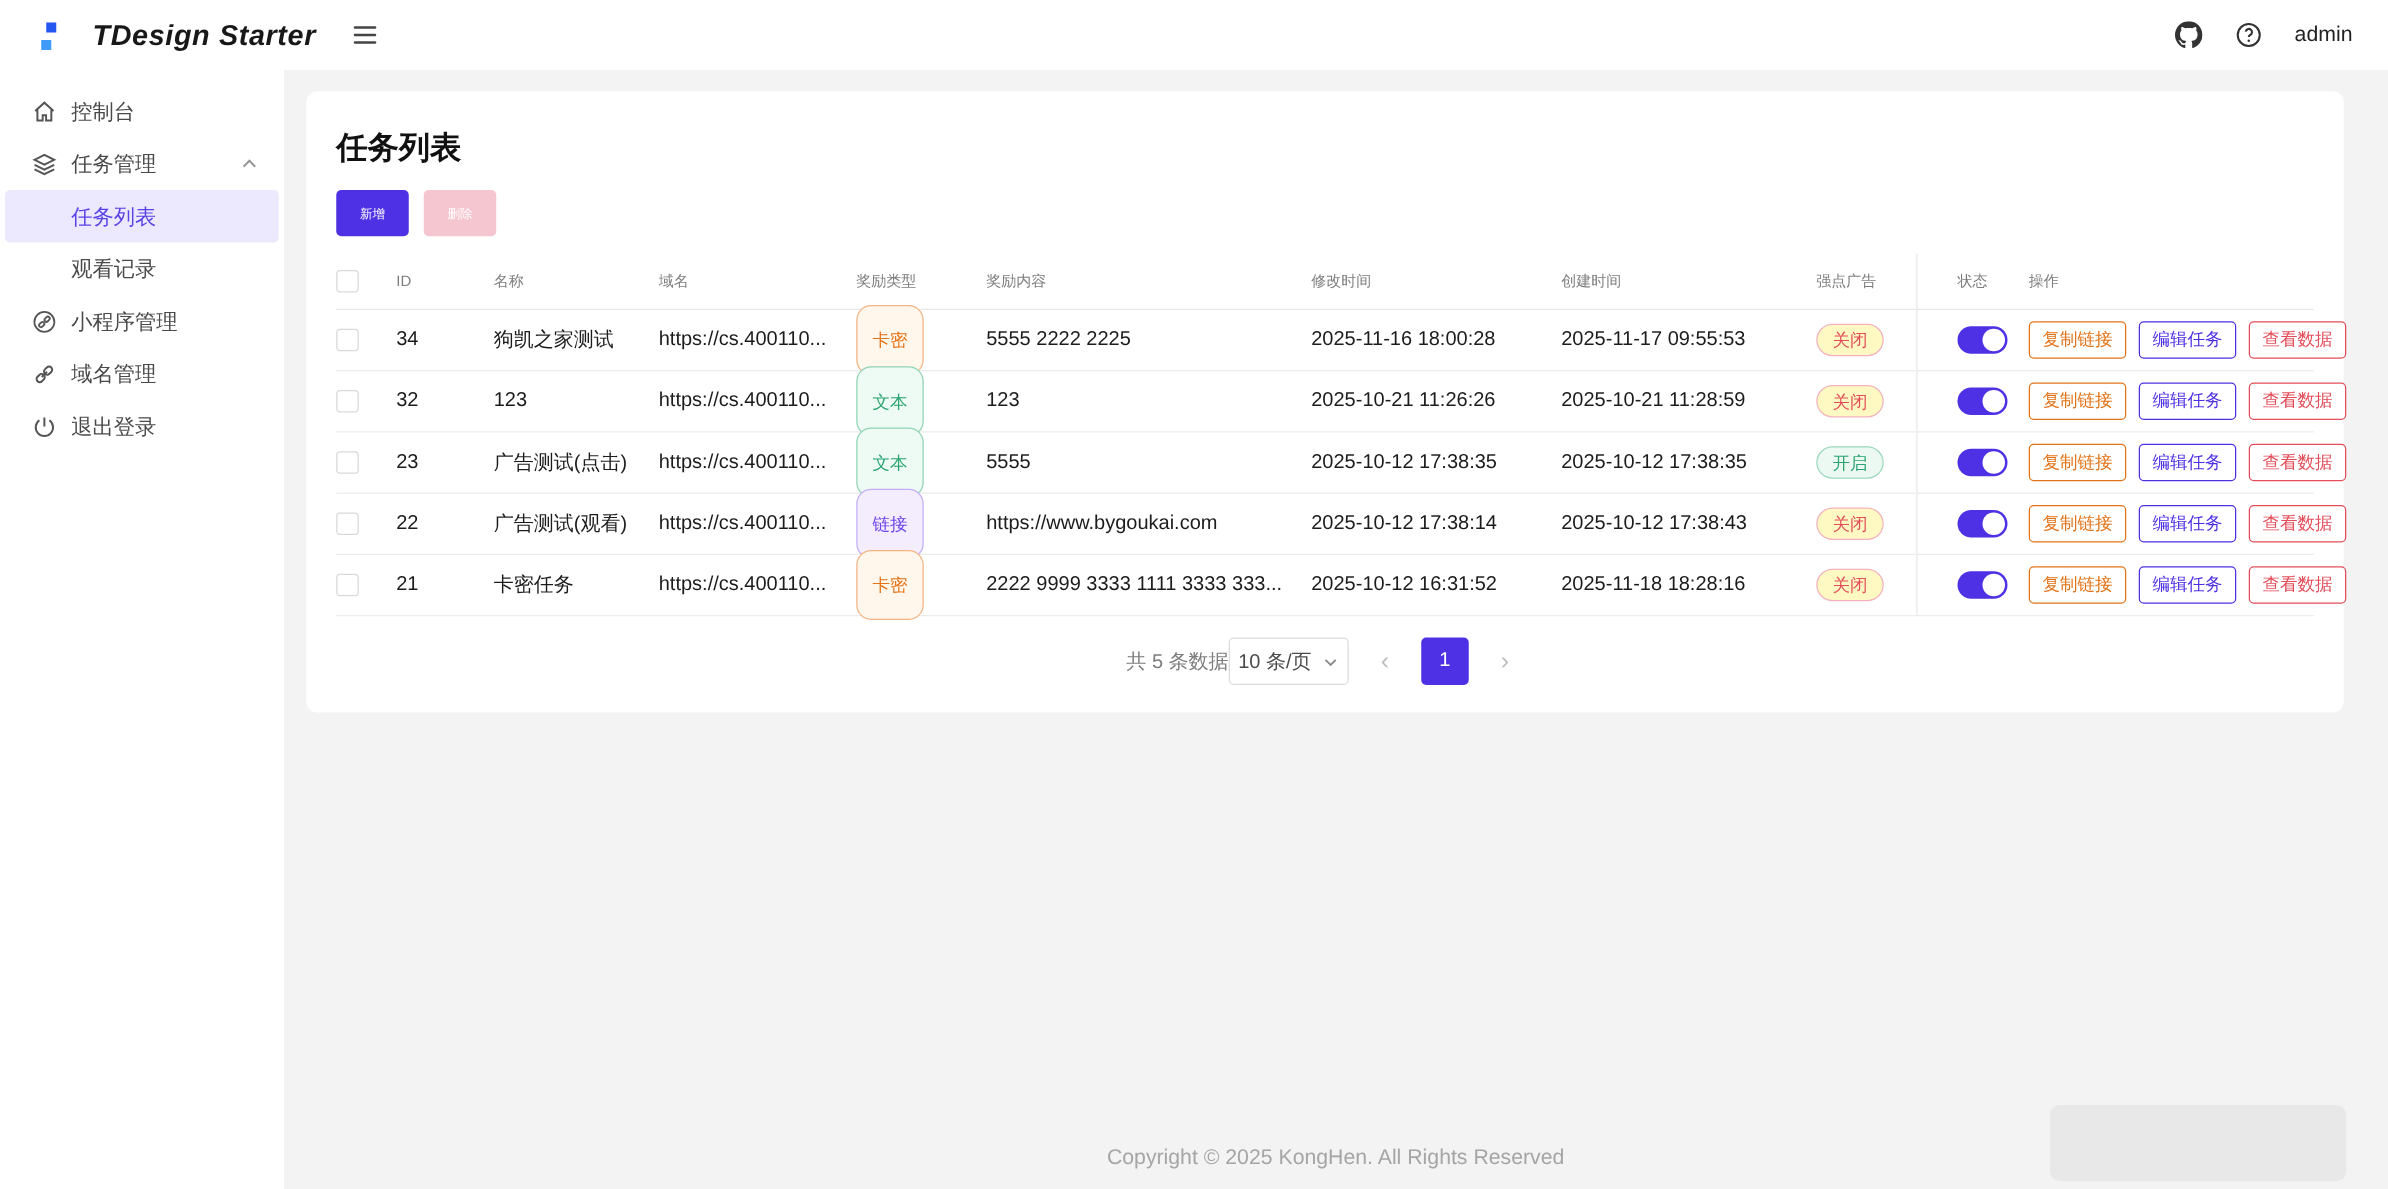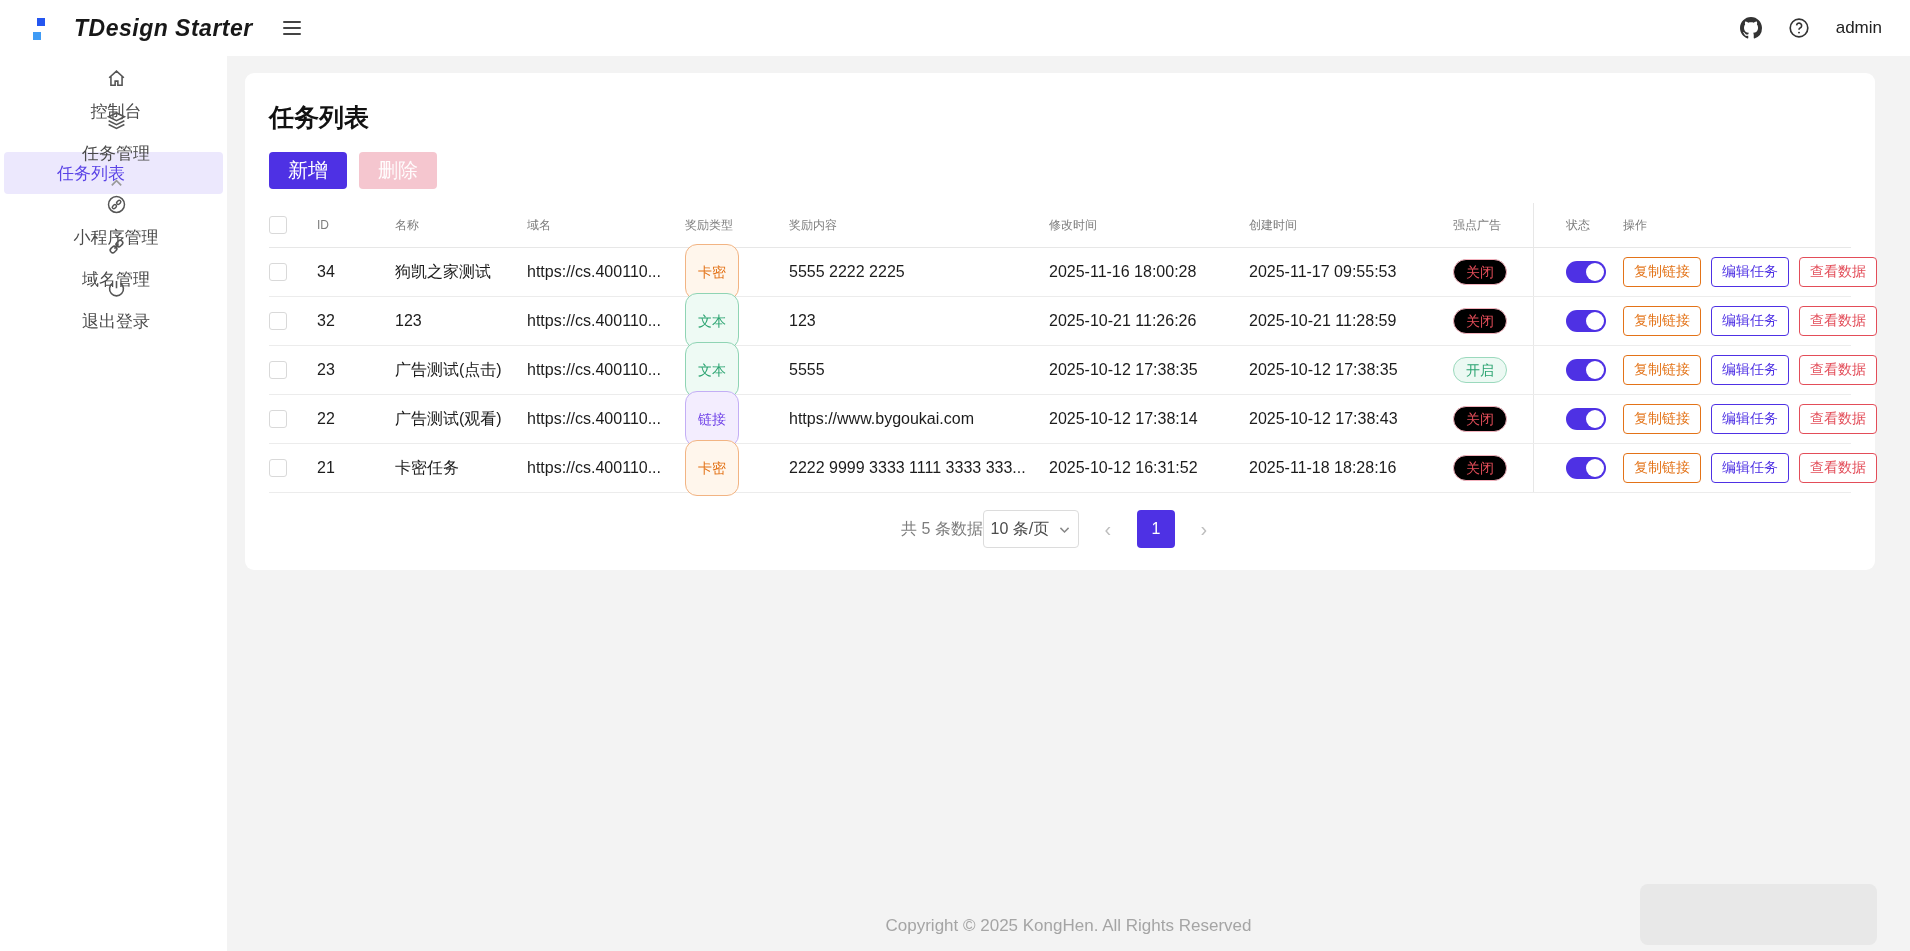--- a/index.html
+++ b/index.html
@@ -21,49 +21,49 @@
   .logo-text{font-size:23px;font-weight:bold;font-style:italic;letter-spacing:.5px;color:#181818;}
   .hamburger{display:inline-flex;flex-direction:column;gap:4px;margin-left:6px;cursor:pointer;}
   .hamburger b{width:18px;height:2px;background:#444;border-radius:1px;}
   .header-right{display:flex;align-items:center;gap:26px;}
   .hicon{width:22px;height:22px;color:#333;cursor:pointer;display:inline-flex;align-items:center;justify-content:center;}
   .hicon svg{width:22px;height:22px;}
   .user-name{font-size:17px;color:#222;cursor:pointer;}
 
   
   .sidebar{position:fixed;top:56px;left:0;width:227px;height:895px;background:#fff;padding-top:12px;z-index:5;}
-  .side-item{height:42px;display:flex;align-items:center;gap:11px;padding:0 16px 0 21px;font-size:17px;color:#4a4a4a;cursor:pointer;margin:0 4px;border-radius:4px;flex-direction:column;}
+  .side-item{height:42px;display:flex;align-items:center;gap:11px;padding:0 16px 0 21px;font-size:17px;color:#4a4a4a;cursor:pointer;margin:0 4px;border-radius:4px;}
   .side-item svg{width:21px;height:21px;flex:none;stroke:#555;}
   .side-item .grow{flex:1;}
   .side-item .chev{stroke:#999;width:15px;height:15px;}
   .side-sub{height:42px;display:flex;align-items:center;padding-left:53px;font-size:17px;color:#4a4a4a;cursor:pointer;margin:0 4px;border-radius:4px;}
   .side-sub.active{background:var(--primary-light);color:#5a43e6;}
 
   
   .main{position:absolute;top:56px;left:227px;width:1683px;height:895px;background:#f3f3f3;}
   .card{background:#fff;border-radius:9px;margin:17px 35px 0 18px;padding:28px 24px 22px;}
   .page-title{font-size:25px;font-weight:bold;color:#111;margin-bottom:18px;}
   .toolbar{display:flex;gap:12px;margin-bottom:14px;}
-  .btn{font-size:20px;border:none;border-radius:4px;padding:0 19px;height:37px;cursor:pointer;font-family:Liberation Serif, serif;}
+  .btn{font-size:10px;border:none;border-radius:4px;padding:0 19px;height:37px;cursor:pointer;font-family:Liberation Serif, serif;}
   .btn-add{background:var(--primary);color:#fff;}
   .btn-delete{background:#f5c6cf;color:rgba(255,255,255,.95);cursor:not-allowed;}
 
   
   .trow{display:grid;grid-template-columns:48px 78px 132px 158px 104px 260px 200px 204px 80px 90px 1fr;align-items:stretch;}
   .trow>div{display:flex;align-items:center;min-height:100%;}
   .thead{height:45px;border-bottom:1px solid var(--border);color:var(--text-gray);font-size:12px;}
   .tbody .trow{height:49px;border-bottom:1px solid #ececec;font-size:16px;color:#1c1c1c;}
   .col-status{border-left:1px solid var(--border);padding-left:32px;}
   .checkbox{width:18px;height:18px;border:1.5px solid #d9d9d9;border-radius:3px;background:#fff;display:inline-block;cursor:pointer;}
   .tag{font-size:14px;padding:19px 12px;border-radius:12px;border:1px solid;display:inline-block;line-height:1.2;}
   .tag-warning{color:var(--warning);border-color:#f2b483;background:#fff6ec;}
   .tag-success{color:var(--success);border-color:#8fd4b4;background:#eefaf4;}
   .tag-purple{color:var(--link-tag);border-color:#c3aef5;background:#f3edfe;}
   .pill{font-size:14px;padding:4px 12px;border-radius:999px;border:1px solid;display:inline-block;line-height:1.2;}
-  .pill-danger{color:var(--danger);border-color:#f3b2bd;background:#000000;}
+  .pill-danger{color:var(--danger);border-color:#f3b2bd;background:#fef9c3;}
   .pill-success{color:var(--success);border-color:#9bd9bd;background:#ecf9f3;}
   .switch{width:40px;height:22px;border-radius:999px;background:var(--primary);position:relative;display:inline-block;cursor:pointer;}
   .switch .knob{position:absolute;right:2px;top:2px;width:18px;height:18px;border-radius:50%;background:#fff;}
   .action-btn{font-size:14px;background:#fff;border:1px solid;border-radius:4px;padding:5px 10px;margin-right:10px;cursor:pointer;font-family:inherit;white-space:nowrap;}
   .action-warning{color:var(--warning);border-color:var(--warning);}
   .action-primary{color:var(--primary);border-color:var(--primary);}
   .action-danger{color:var(--danger);border-color:var(--danger);}
 
   
   .pagination{display:flex;justify-content:center;align-items:center;margin-top:17px;font-size:16px;color:var(--text-gray);}
@@ -122,20 +122,23 @@
         <path d="M2.5 10.3 10 14l7.5-3.7"></path>
         <path d="M2.5 13.8 10 17.5l7.5-3.7"></path>
       </svg>
     <span class="grow">任务管理</span>
     <svg class="chev" viewBox="0 0 16 16" fill="none" stroke-width="1.8">
         <path d="M3 10l5-5 5 5"></path>
       </svg>
   </div>
   <div class="side-sub active">
     <span>任务列表</span>
+  </div>
+  <div class="side-sub">
+    <span>观看记录</span>
   </div>
   <div class="side-item">
     <svg viewBox="0 0 20 20" fill="none" stroke-width="1.4">
         <circle cx="10" cy="10" r="7.6"></circle>
         <g transform="rotate(-45 10 10)">
           <rect x="4.9" y="8.6" width="4.4" height="2.9" rx="1.45"></rect>
           <rect x="10.7" y="8.6" width="4.4" height="2.9" rx="1.45"></rect>
         </g>
       </svg>
     <span>小程序管理</span>

